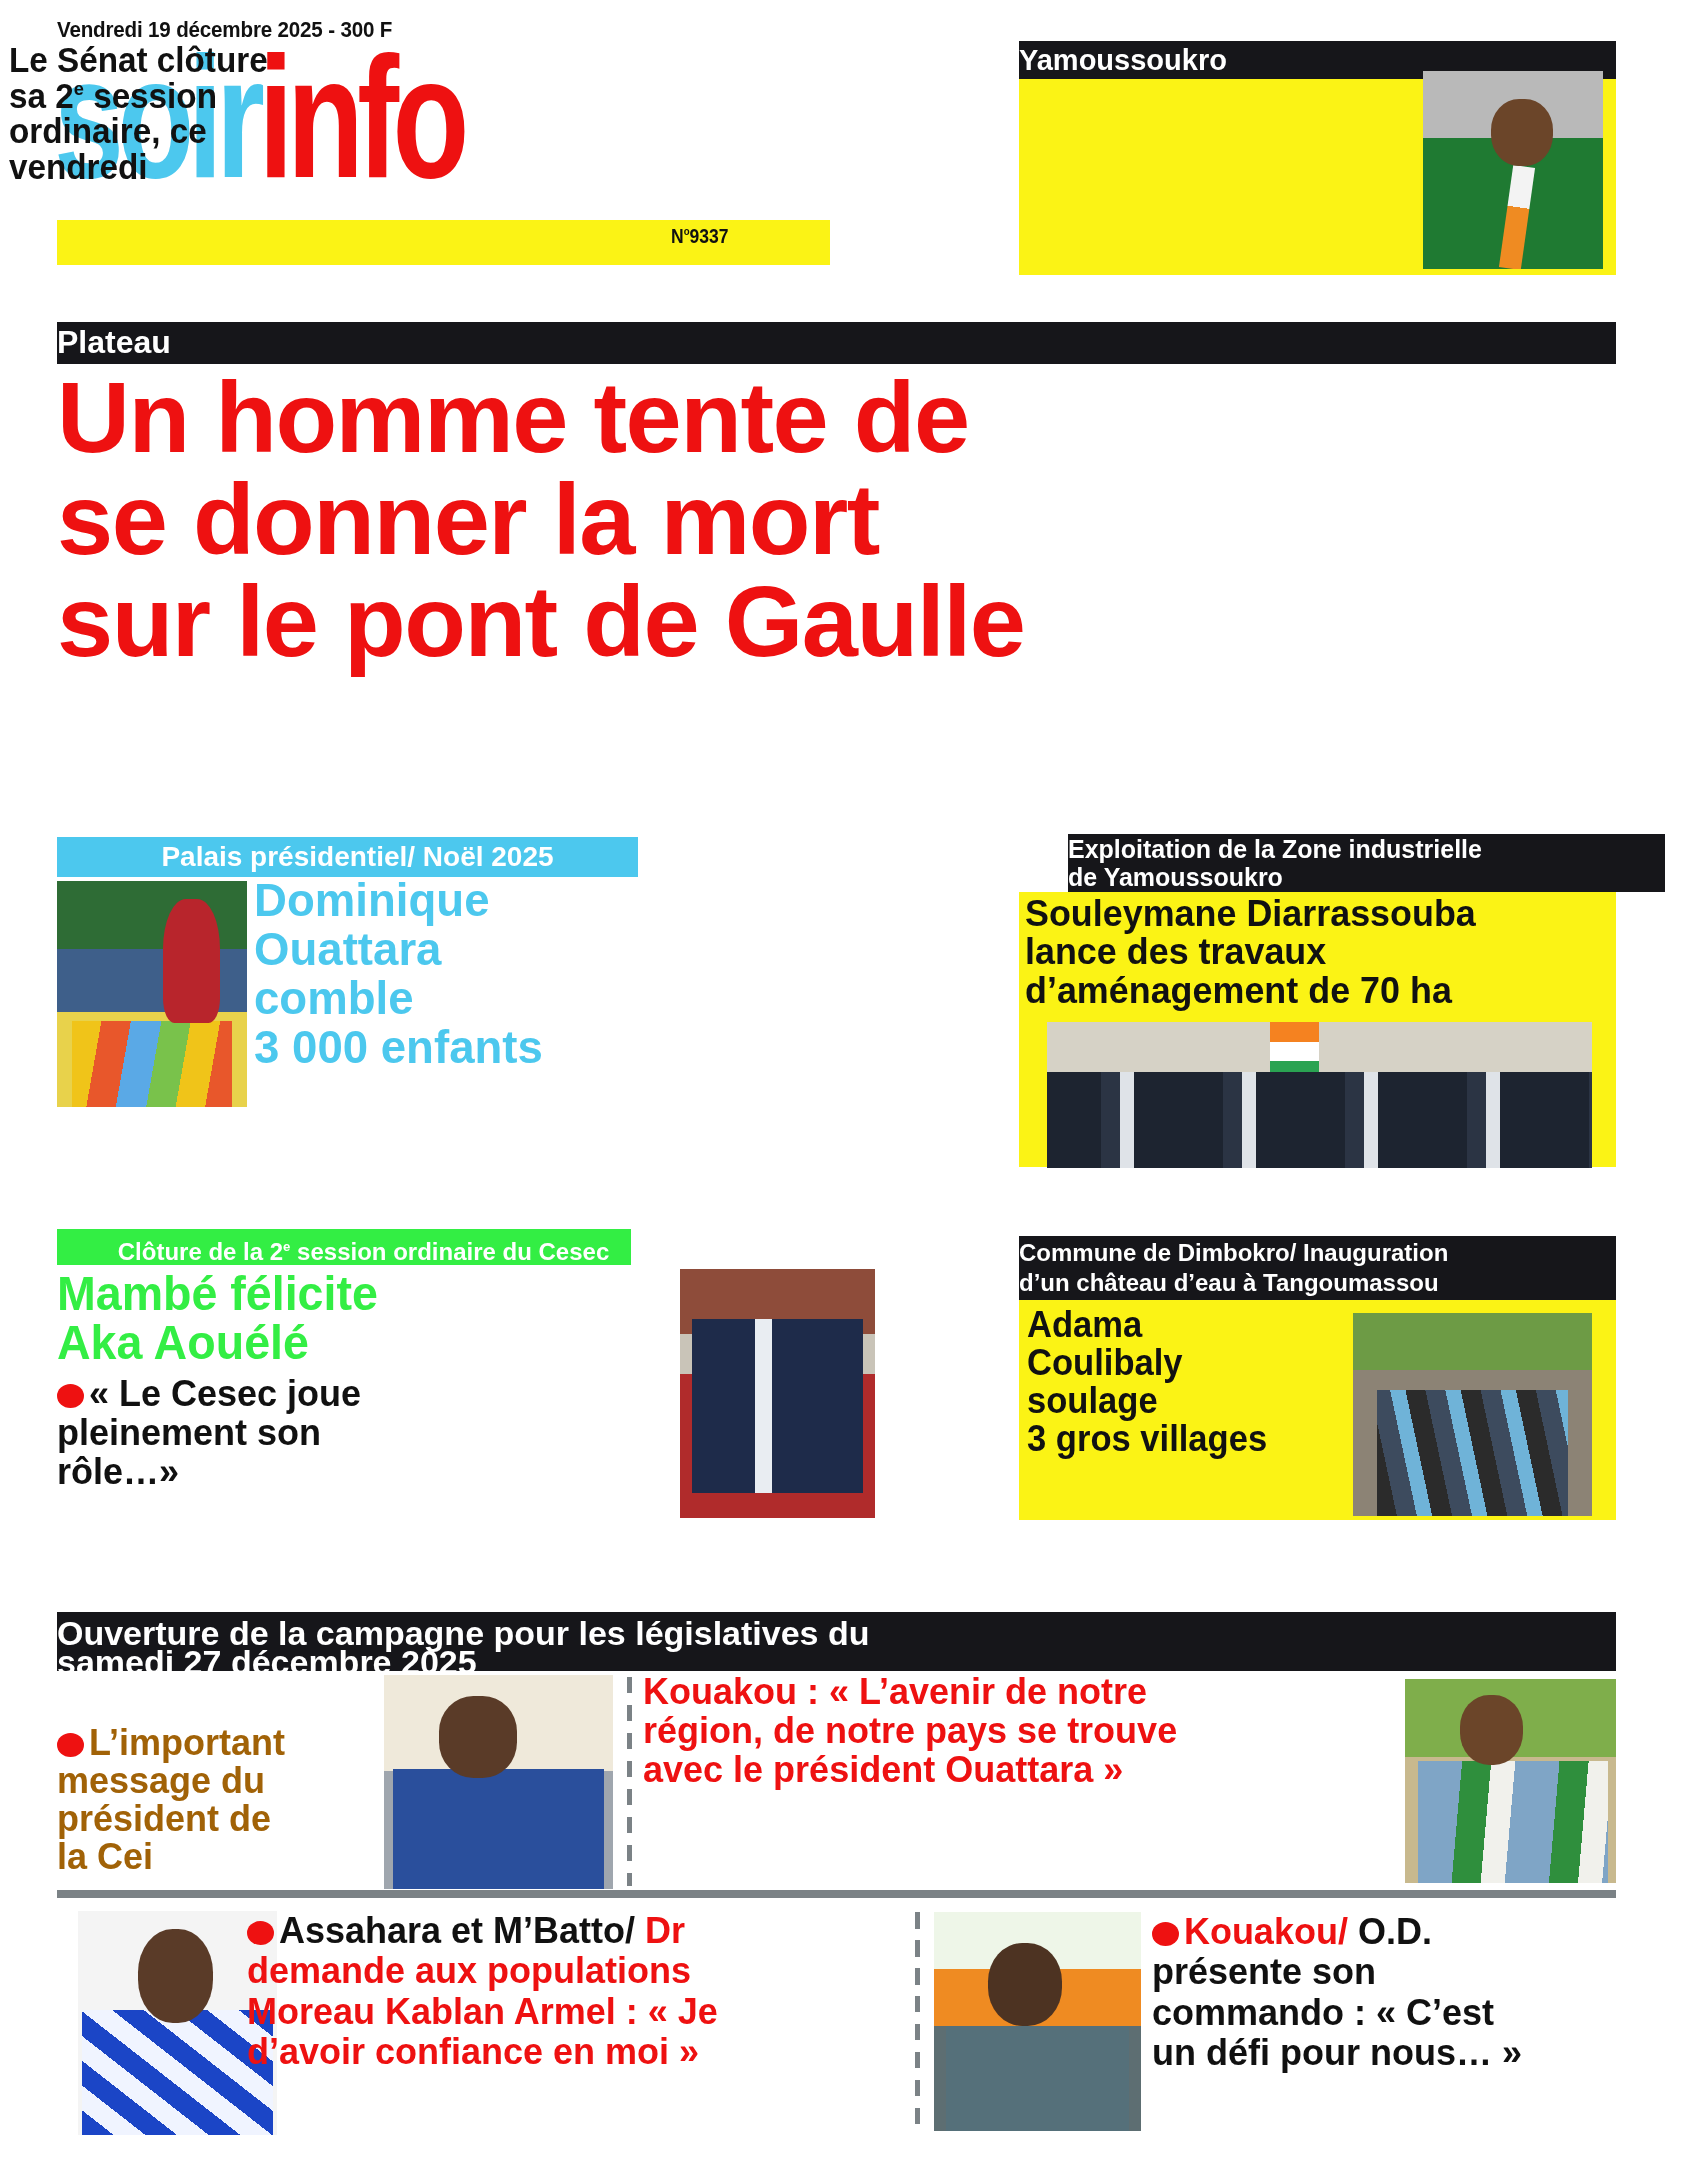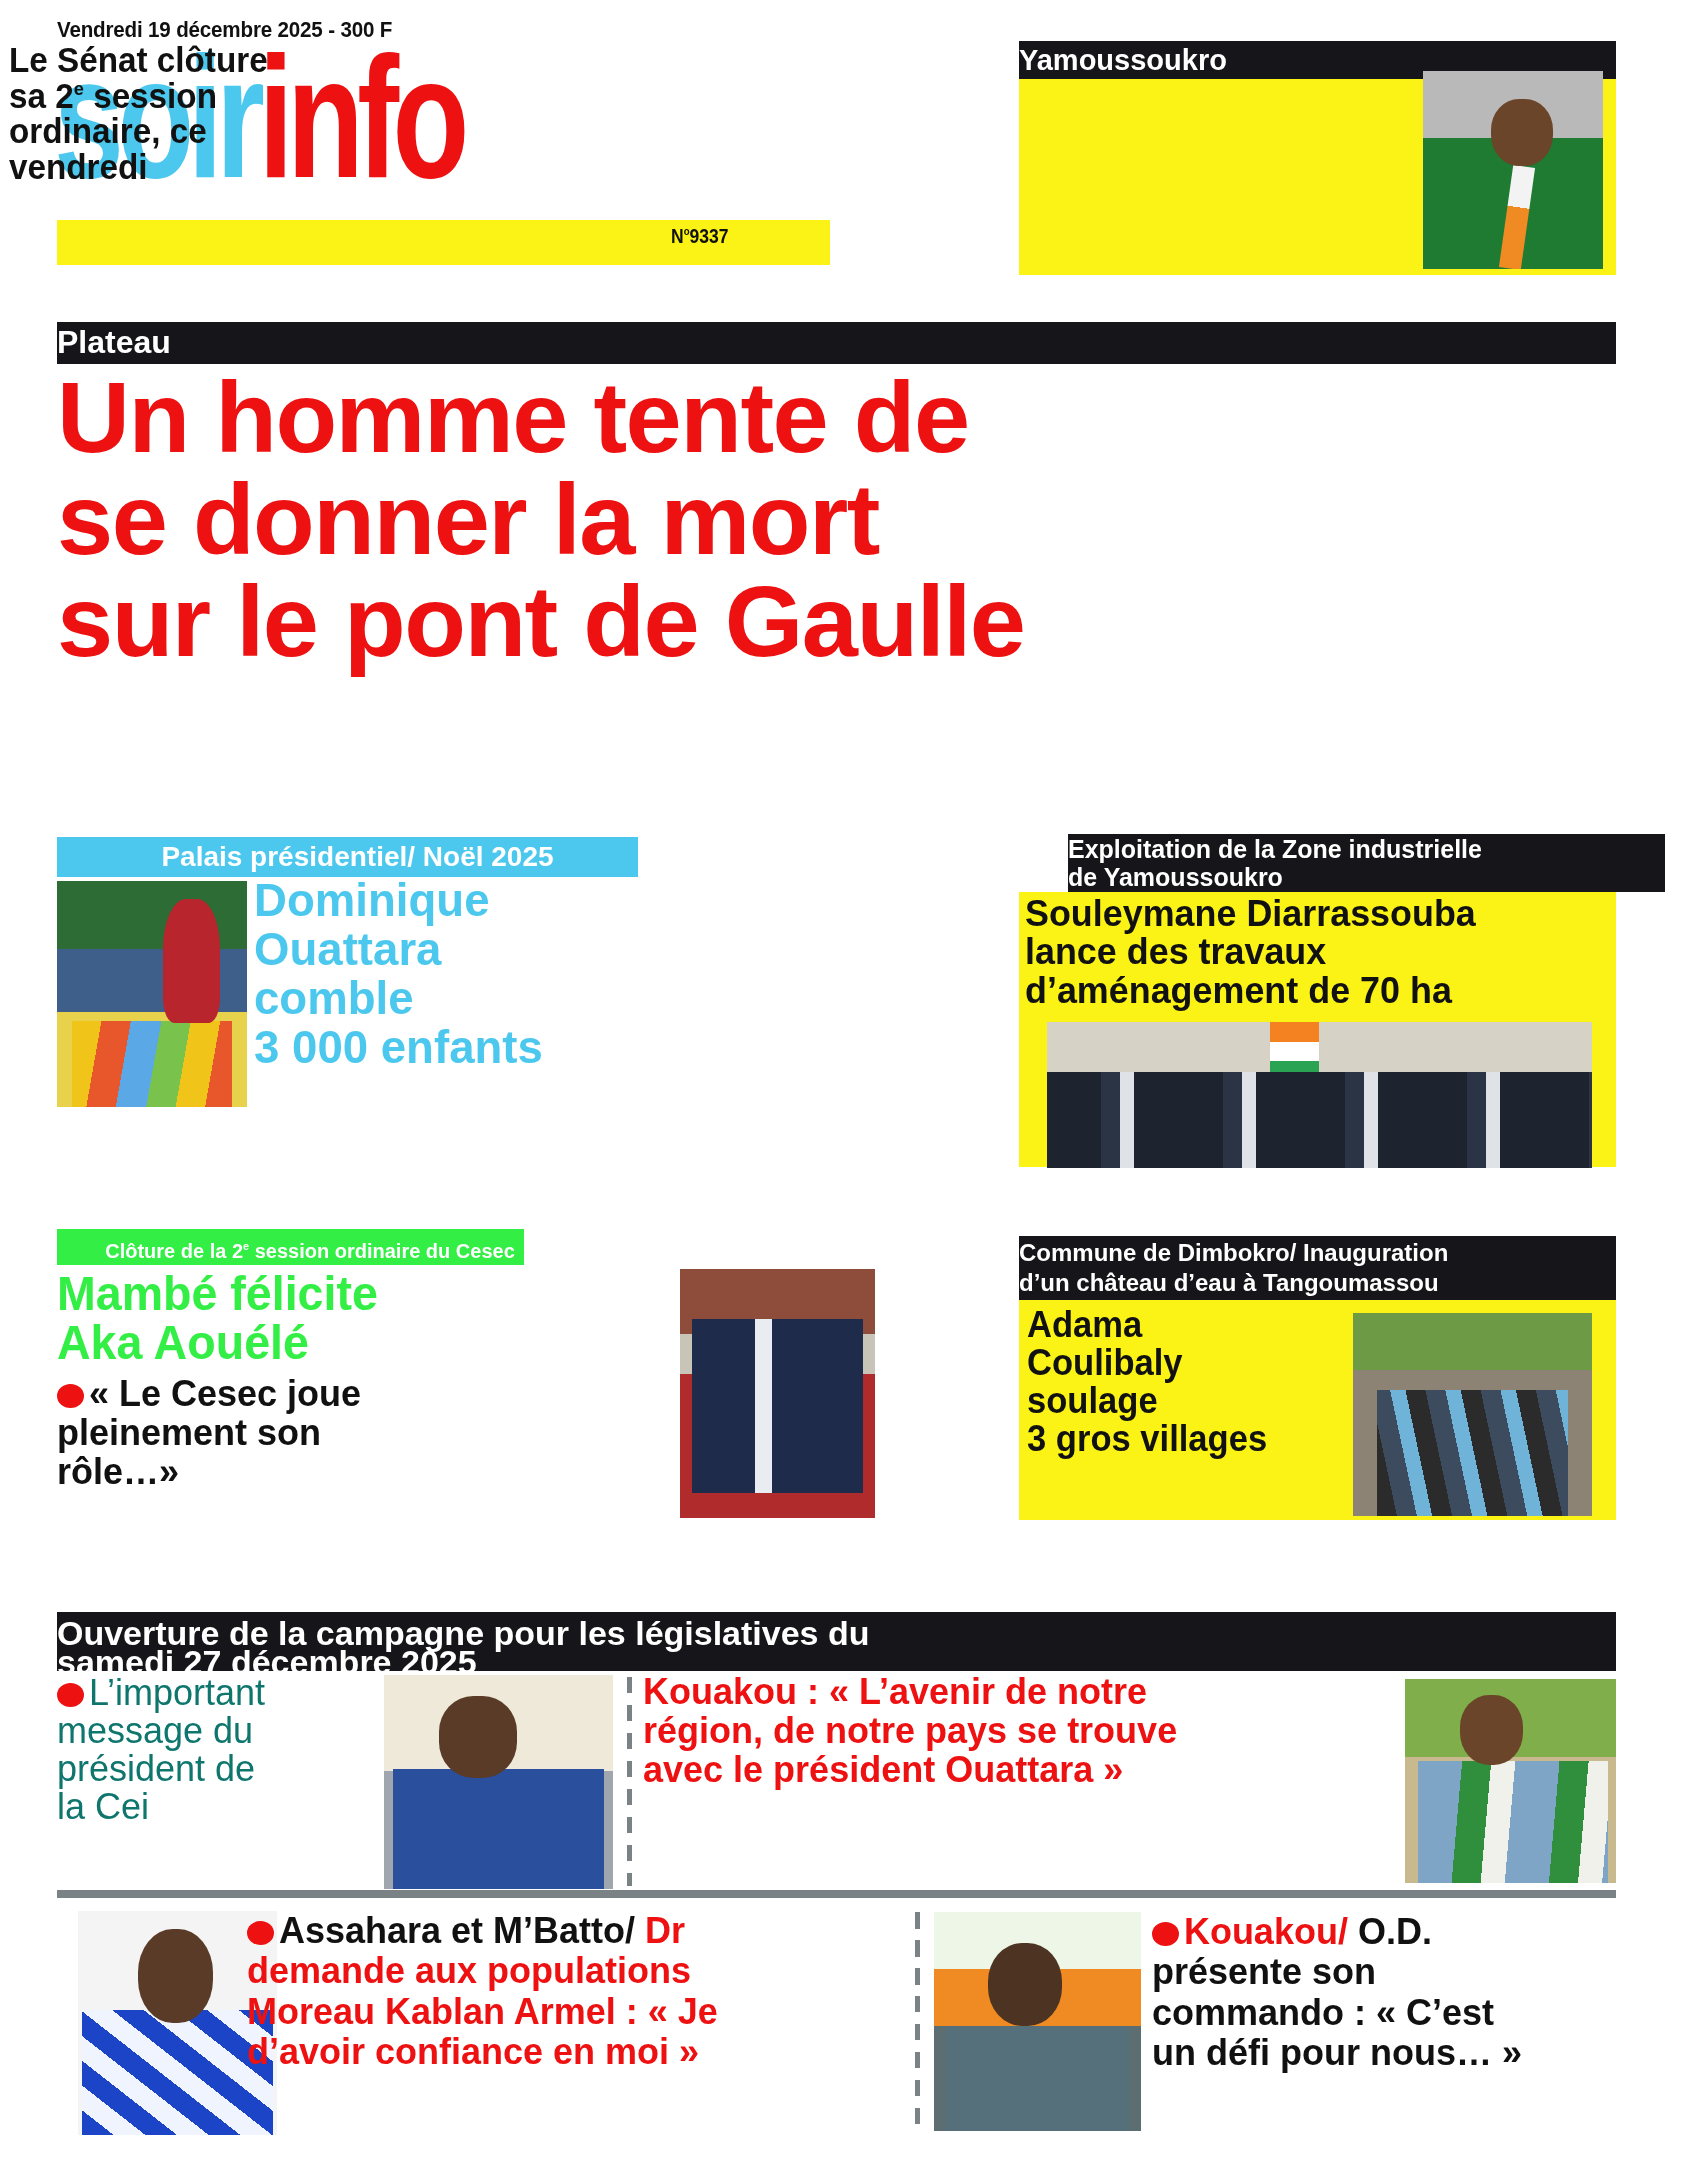--- a/index.html
+++ b/index.html
@@ -92,22 +92,22 @@
   #palais-photo{ left:57px; top:881px; width:190px; height:226px; }
   #palais-title{
     position:absolute; left:254px; top:876px; width:389px;
     color:#4cc8ee; font-weight:bold; font-size:47px; line-height:1.04;
     transform:scaleX(.97); transform-origin:left top;
   }
   #palais-title div{ white-space:nowrap; }
 
   
   #cesec-kicker{
-    position:absolute; left:57px; top:1229px; width:467px; height:36px;
-    font-size:20px; line-height:35px;padding-left:39px;
+    position:absolute; left:57px; top:1229px; width:574px; height:36px;
+    font-size:24px; line-height:35px;padding-left:39px;
   }
   #cesec-title{
     position:absolute; left:57px; top:1269px; width:370px;
     color:#33ee44; font-weight:bold; font-size:48px; line-height:1.03;
     transform:scaleX(.97); transform-origin:left top;
   }
   #cesec-title div{ white-space:nowrap; }
   #cesec-quote{
     position:absolute; left:57px; top:1375px; width:360px;
     color:#111; font-weight:bold; font-size:36px; line-height:1.08;
@@ -149,22 +149,22 @@
   #dimb-photo{ left:1353px; top:1313px; width:239px; height:203px; }
 
   
   #camp-kicker{
     position:absolute; left:57px; top:1612px; width:1559px; height:59px;
     font-size:34px; line-height:29px; padding-top:7px;
   }
 
   
   #cei-title{
-    position:absolute; left:57px; top:1674px; width:292px;
-    color:#0f766e; font-weight:normal; font-size:36px; line-height:1.06;
+    position:absolute; left:57px; top:1724px; width:292px;
+    color:#a16207; font-weight:bold; font-size:36px; line-height:1.06;
   }
   #cei-photo{ left:384px; top:1675px; width:229px; height:214px; }
 
   #loh-divider{
     position:absolute; left:627px; top:1677px; width:4.9px; height:209px;
     background:repeating-linear-gradient(to bottom,#7b8286 0 16.5px,#ffffff 16.5px 28px);
   }
   #loh-title{
     position:absolute; left:643px; top:1673px; width:725px;
     font-weight:bold; font-size:36px; line-height:1.08;

